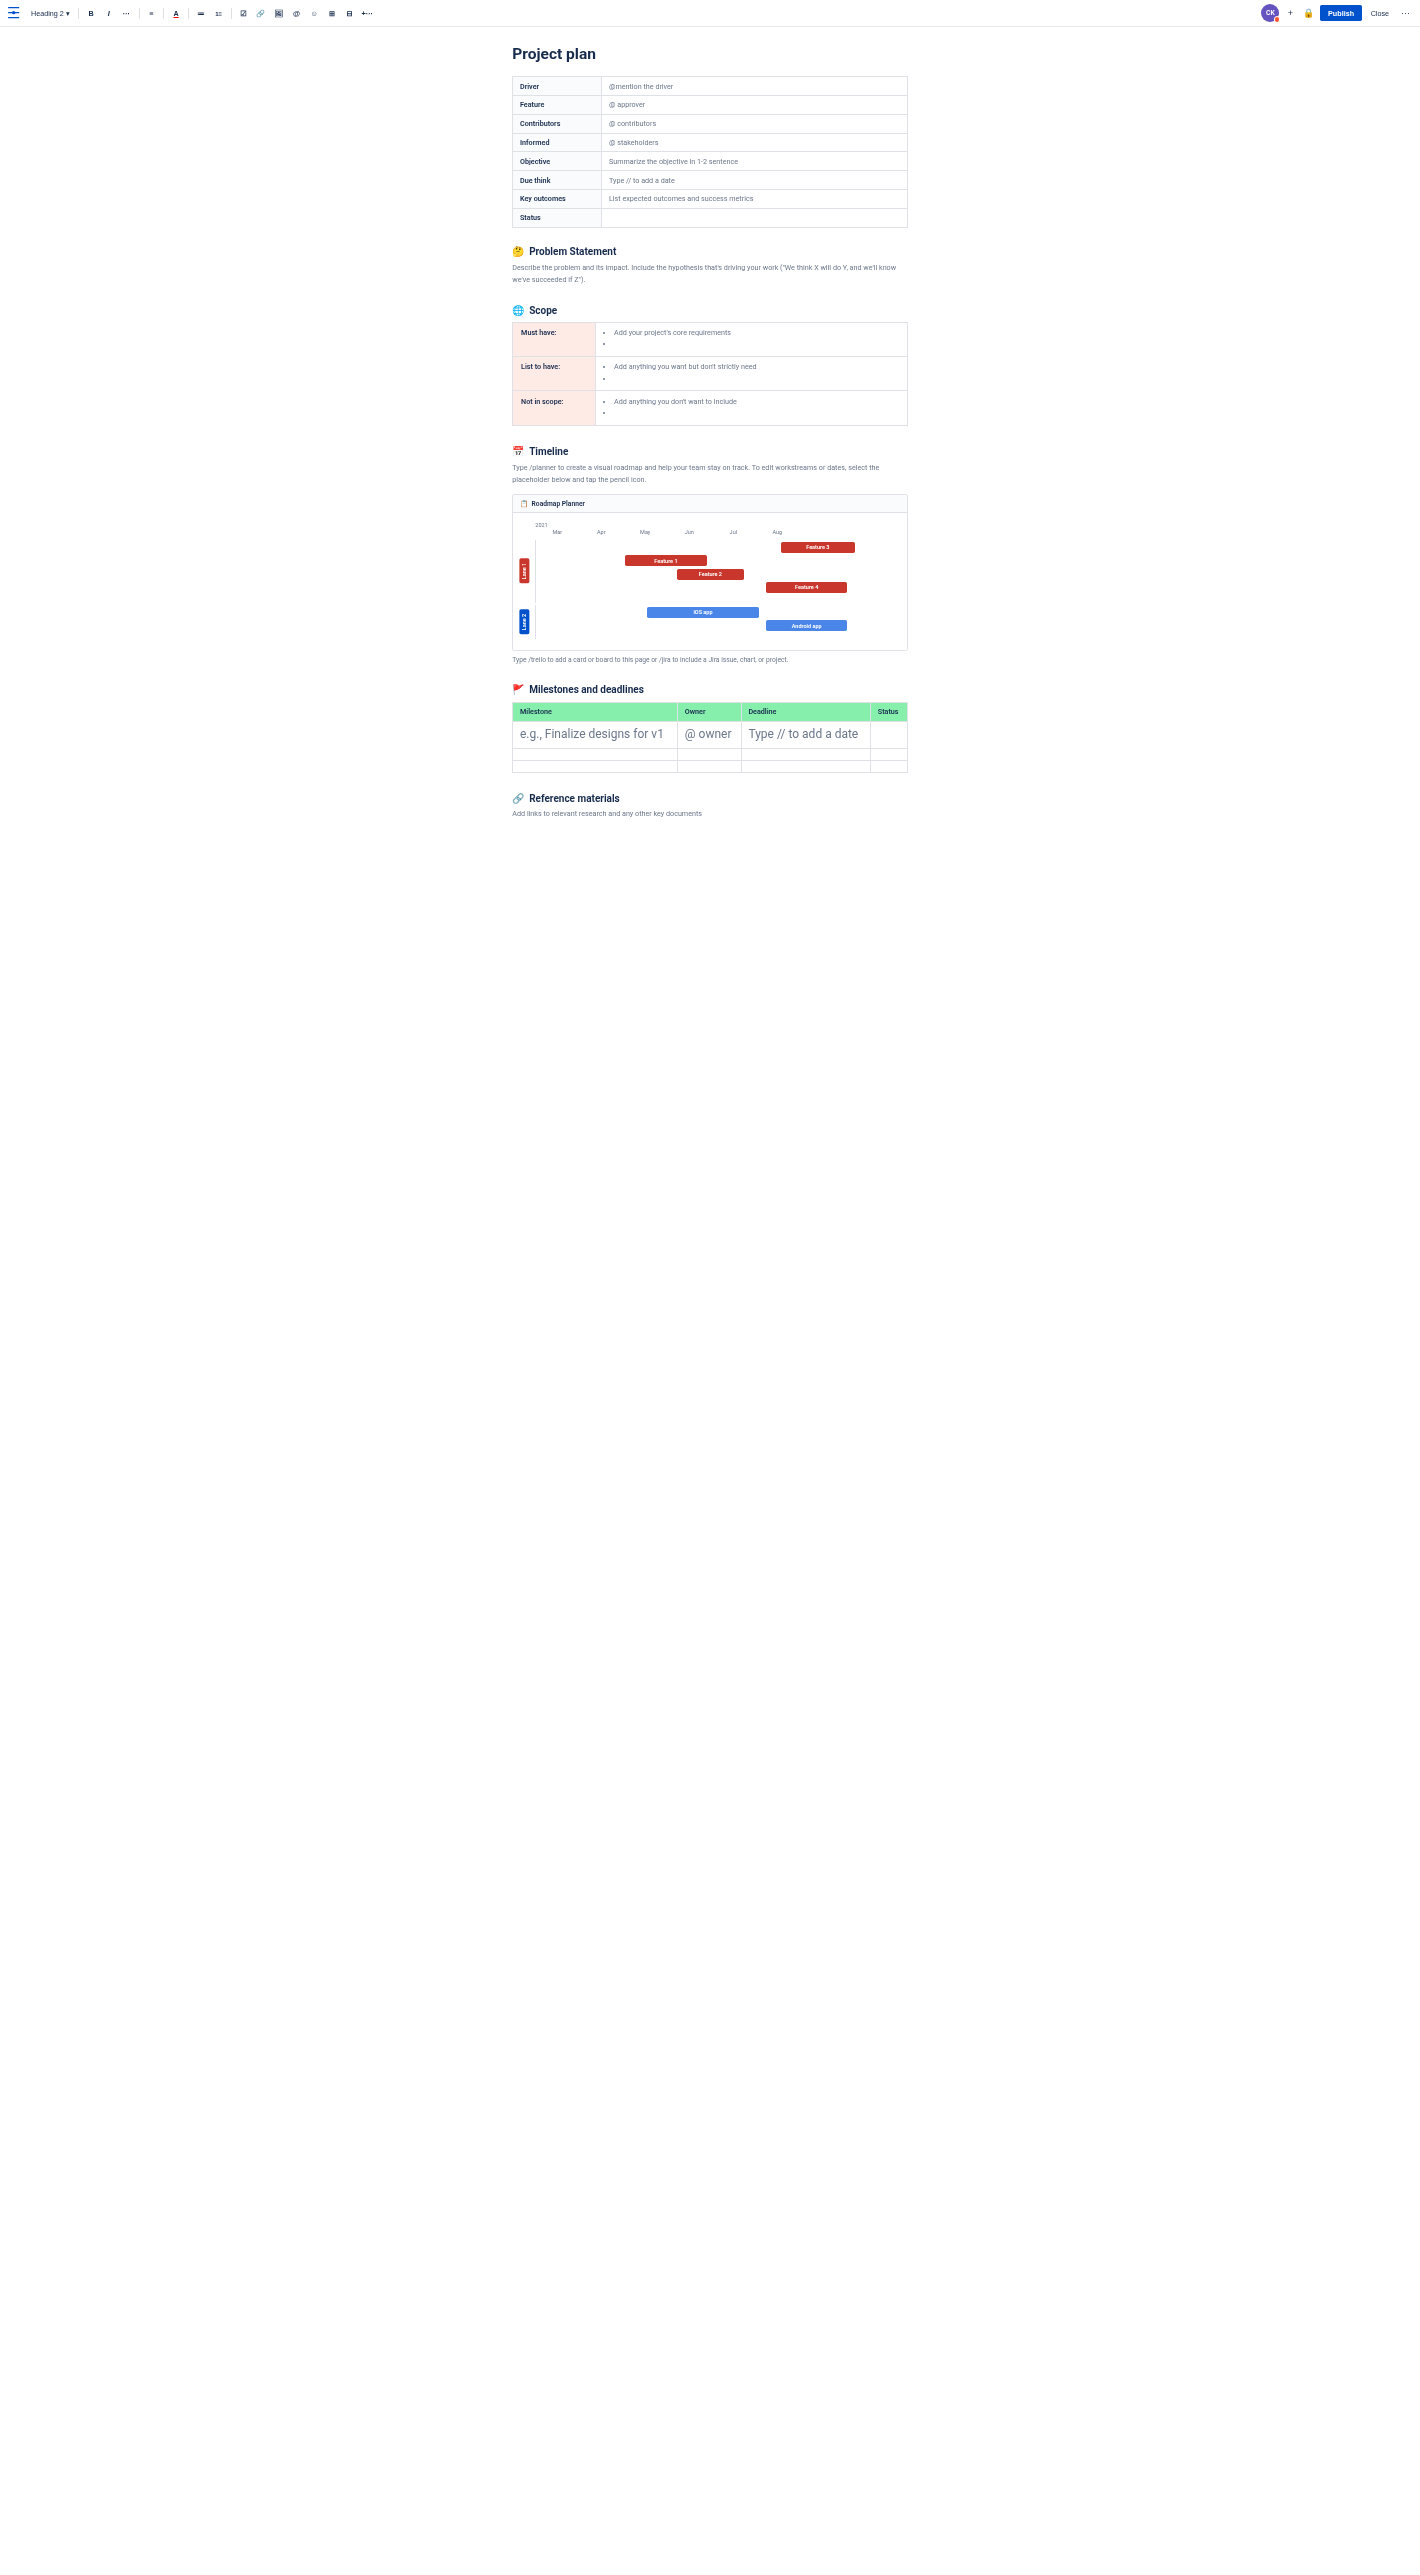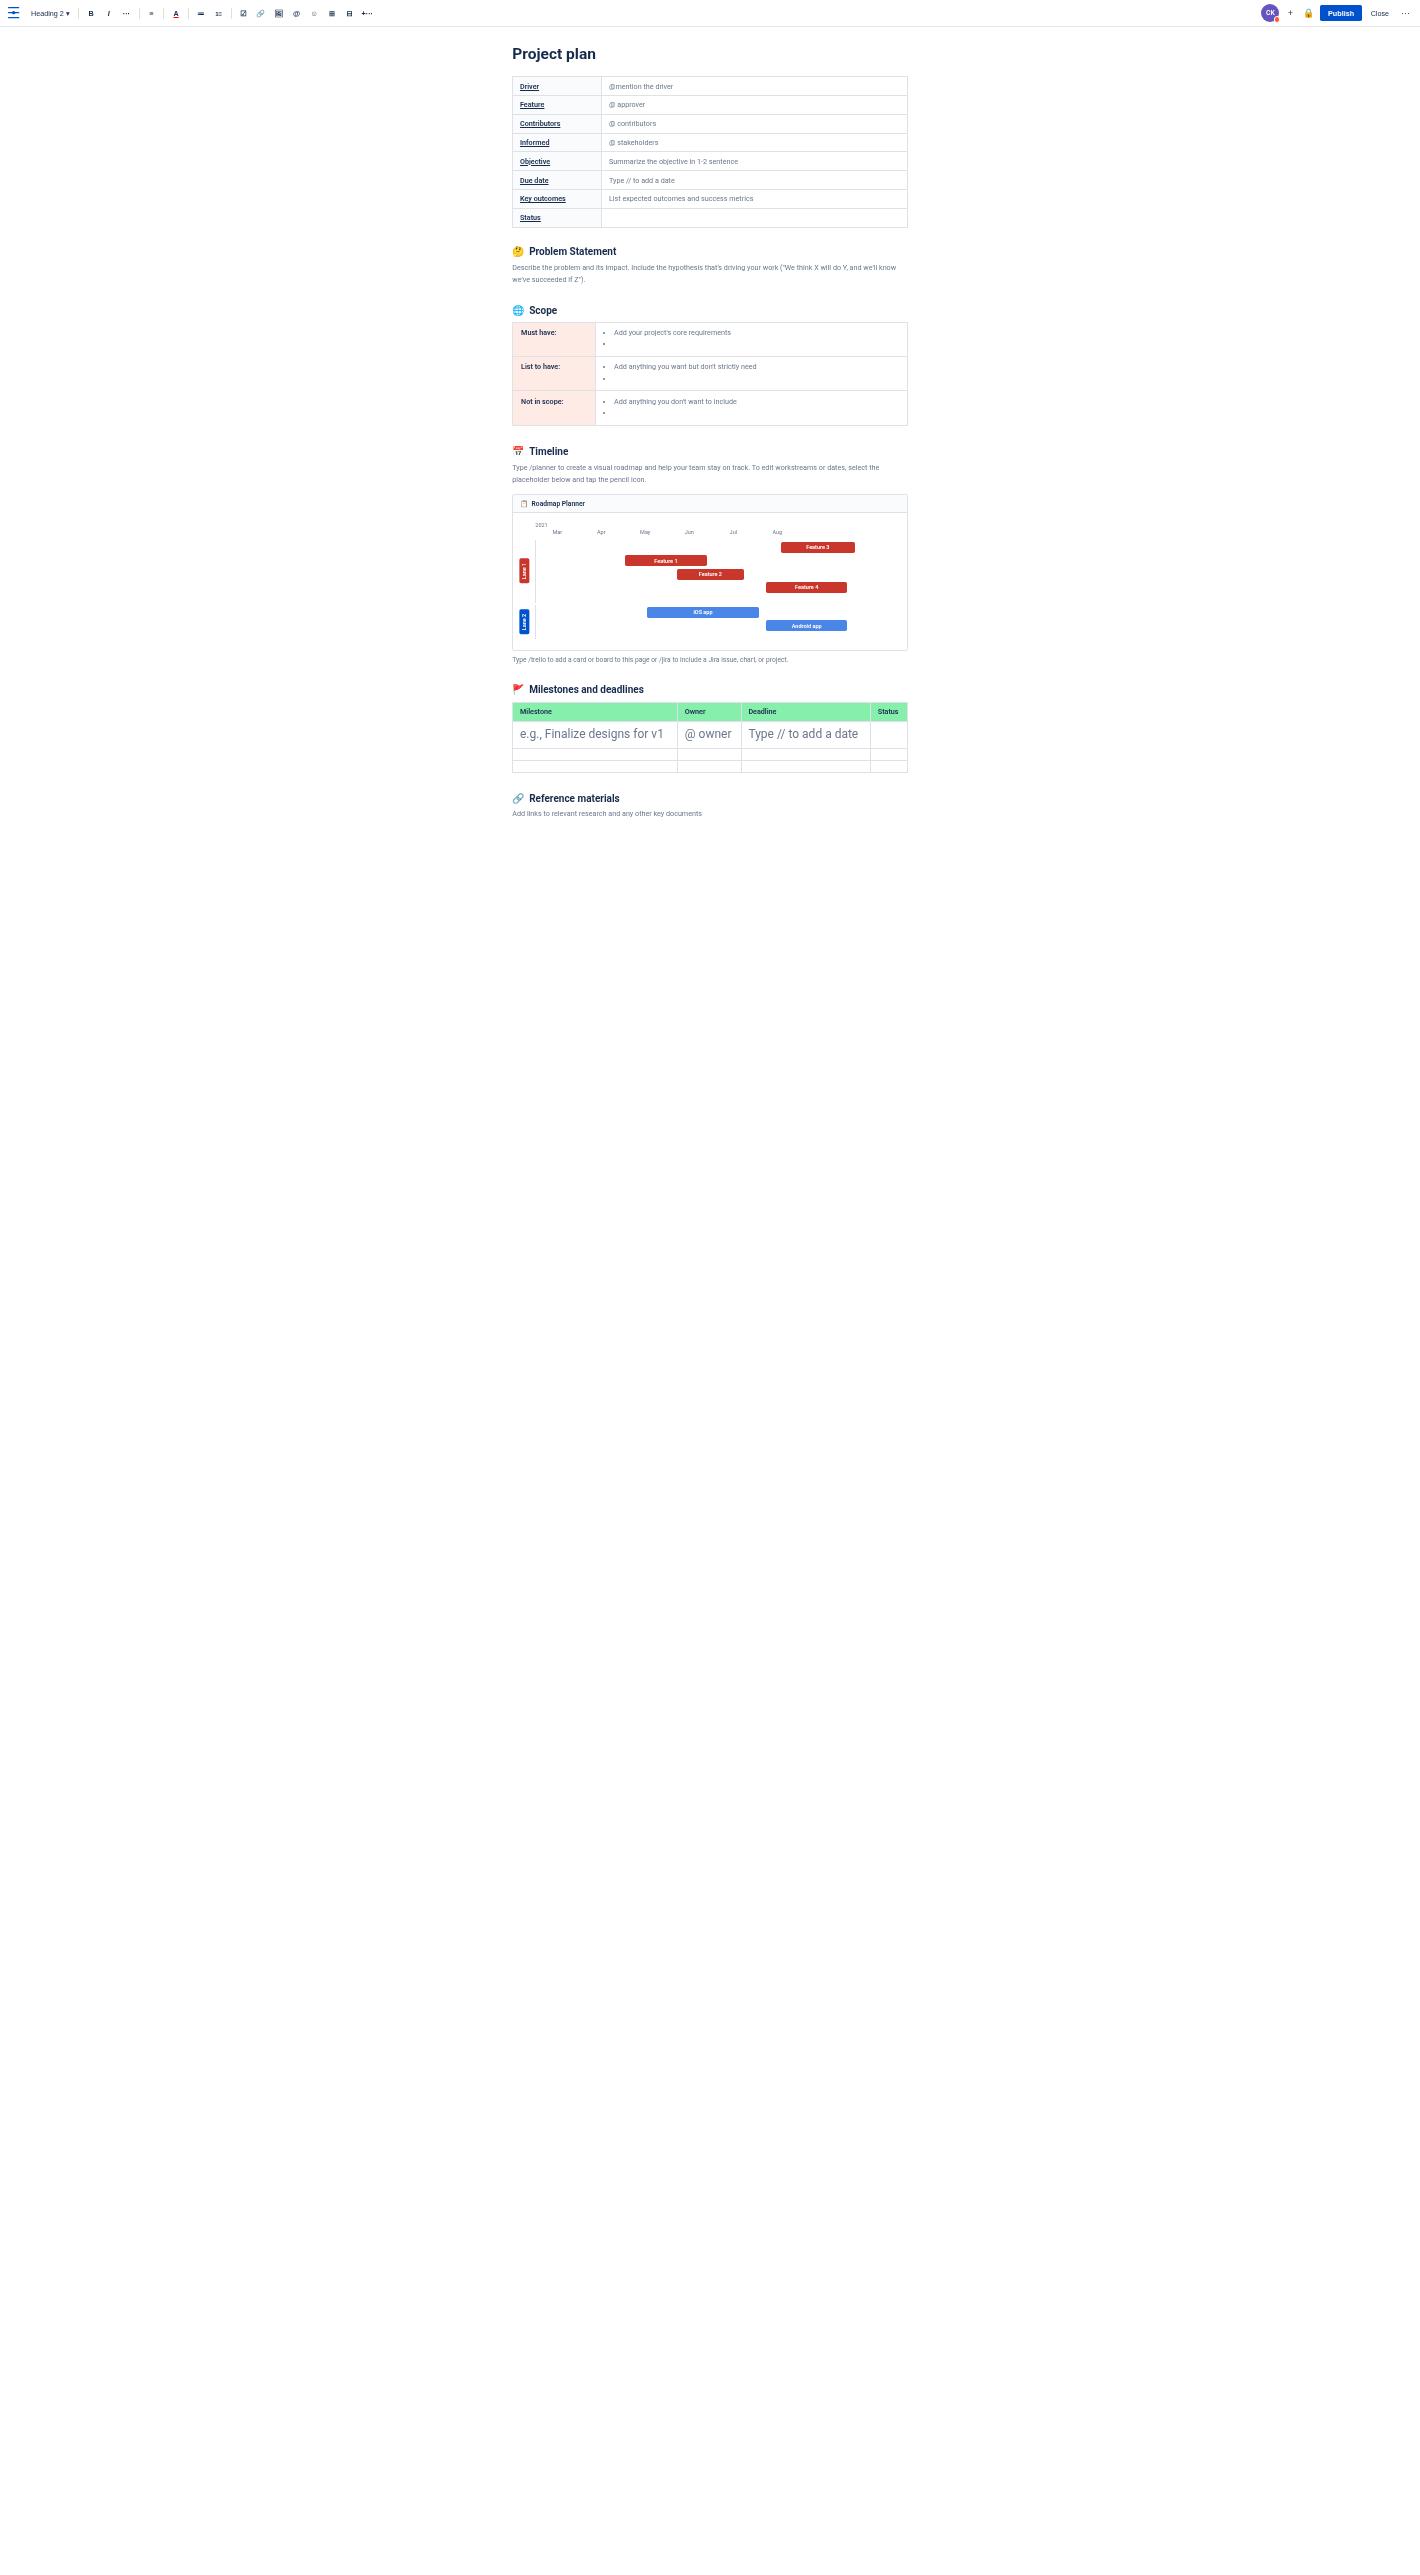--- a/index.html
+++ b/index.html
@@ -149,21 +149,20 @@
       padding: 4.4px 6.7px;
       border: 0.6px solid #dfe1e6;
       font-size: 7.2px;
       vertical-align: top;
     }
     .info-table td:first-child {
       font-weight: 600;
       background: #fafbfc;
       width: 89px;
       color: #172b4d;
-      text-decoration: underline;
     }
     .info-table td:last-child {
       color: #6b778c;
     }
 
     
     .section {
       margin-bottom: 20px;
     }
     .section-heading {
@@ -389,21 +388,21 @@
         </tr>
         <tr>
           <td>Informed</td>
           <td>@ stakeholders</td>
         </tr>
         <tr>
           <td>Objective</td>
           <td>Summarize the objective in 1-2 sentence</td>
         </tr>
         <tr>
-          <td>Due date</td>
+          <td>Due think</td>
           <td>Type // to add a date</td>
         </tr>
         <tr>
           <td>Key outcomes</td>
           <td>List expected outcomes and success metrics</td>
         </tr>
         <tr>
           <td>Status</td>
           <td></td>
         </tr>

